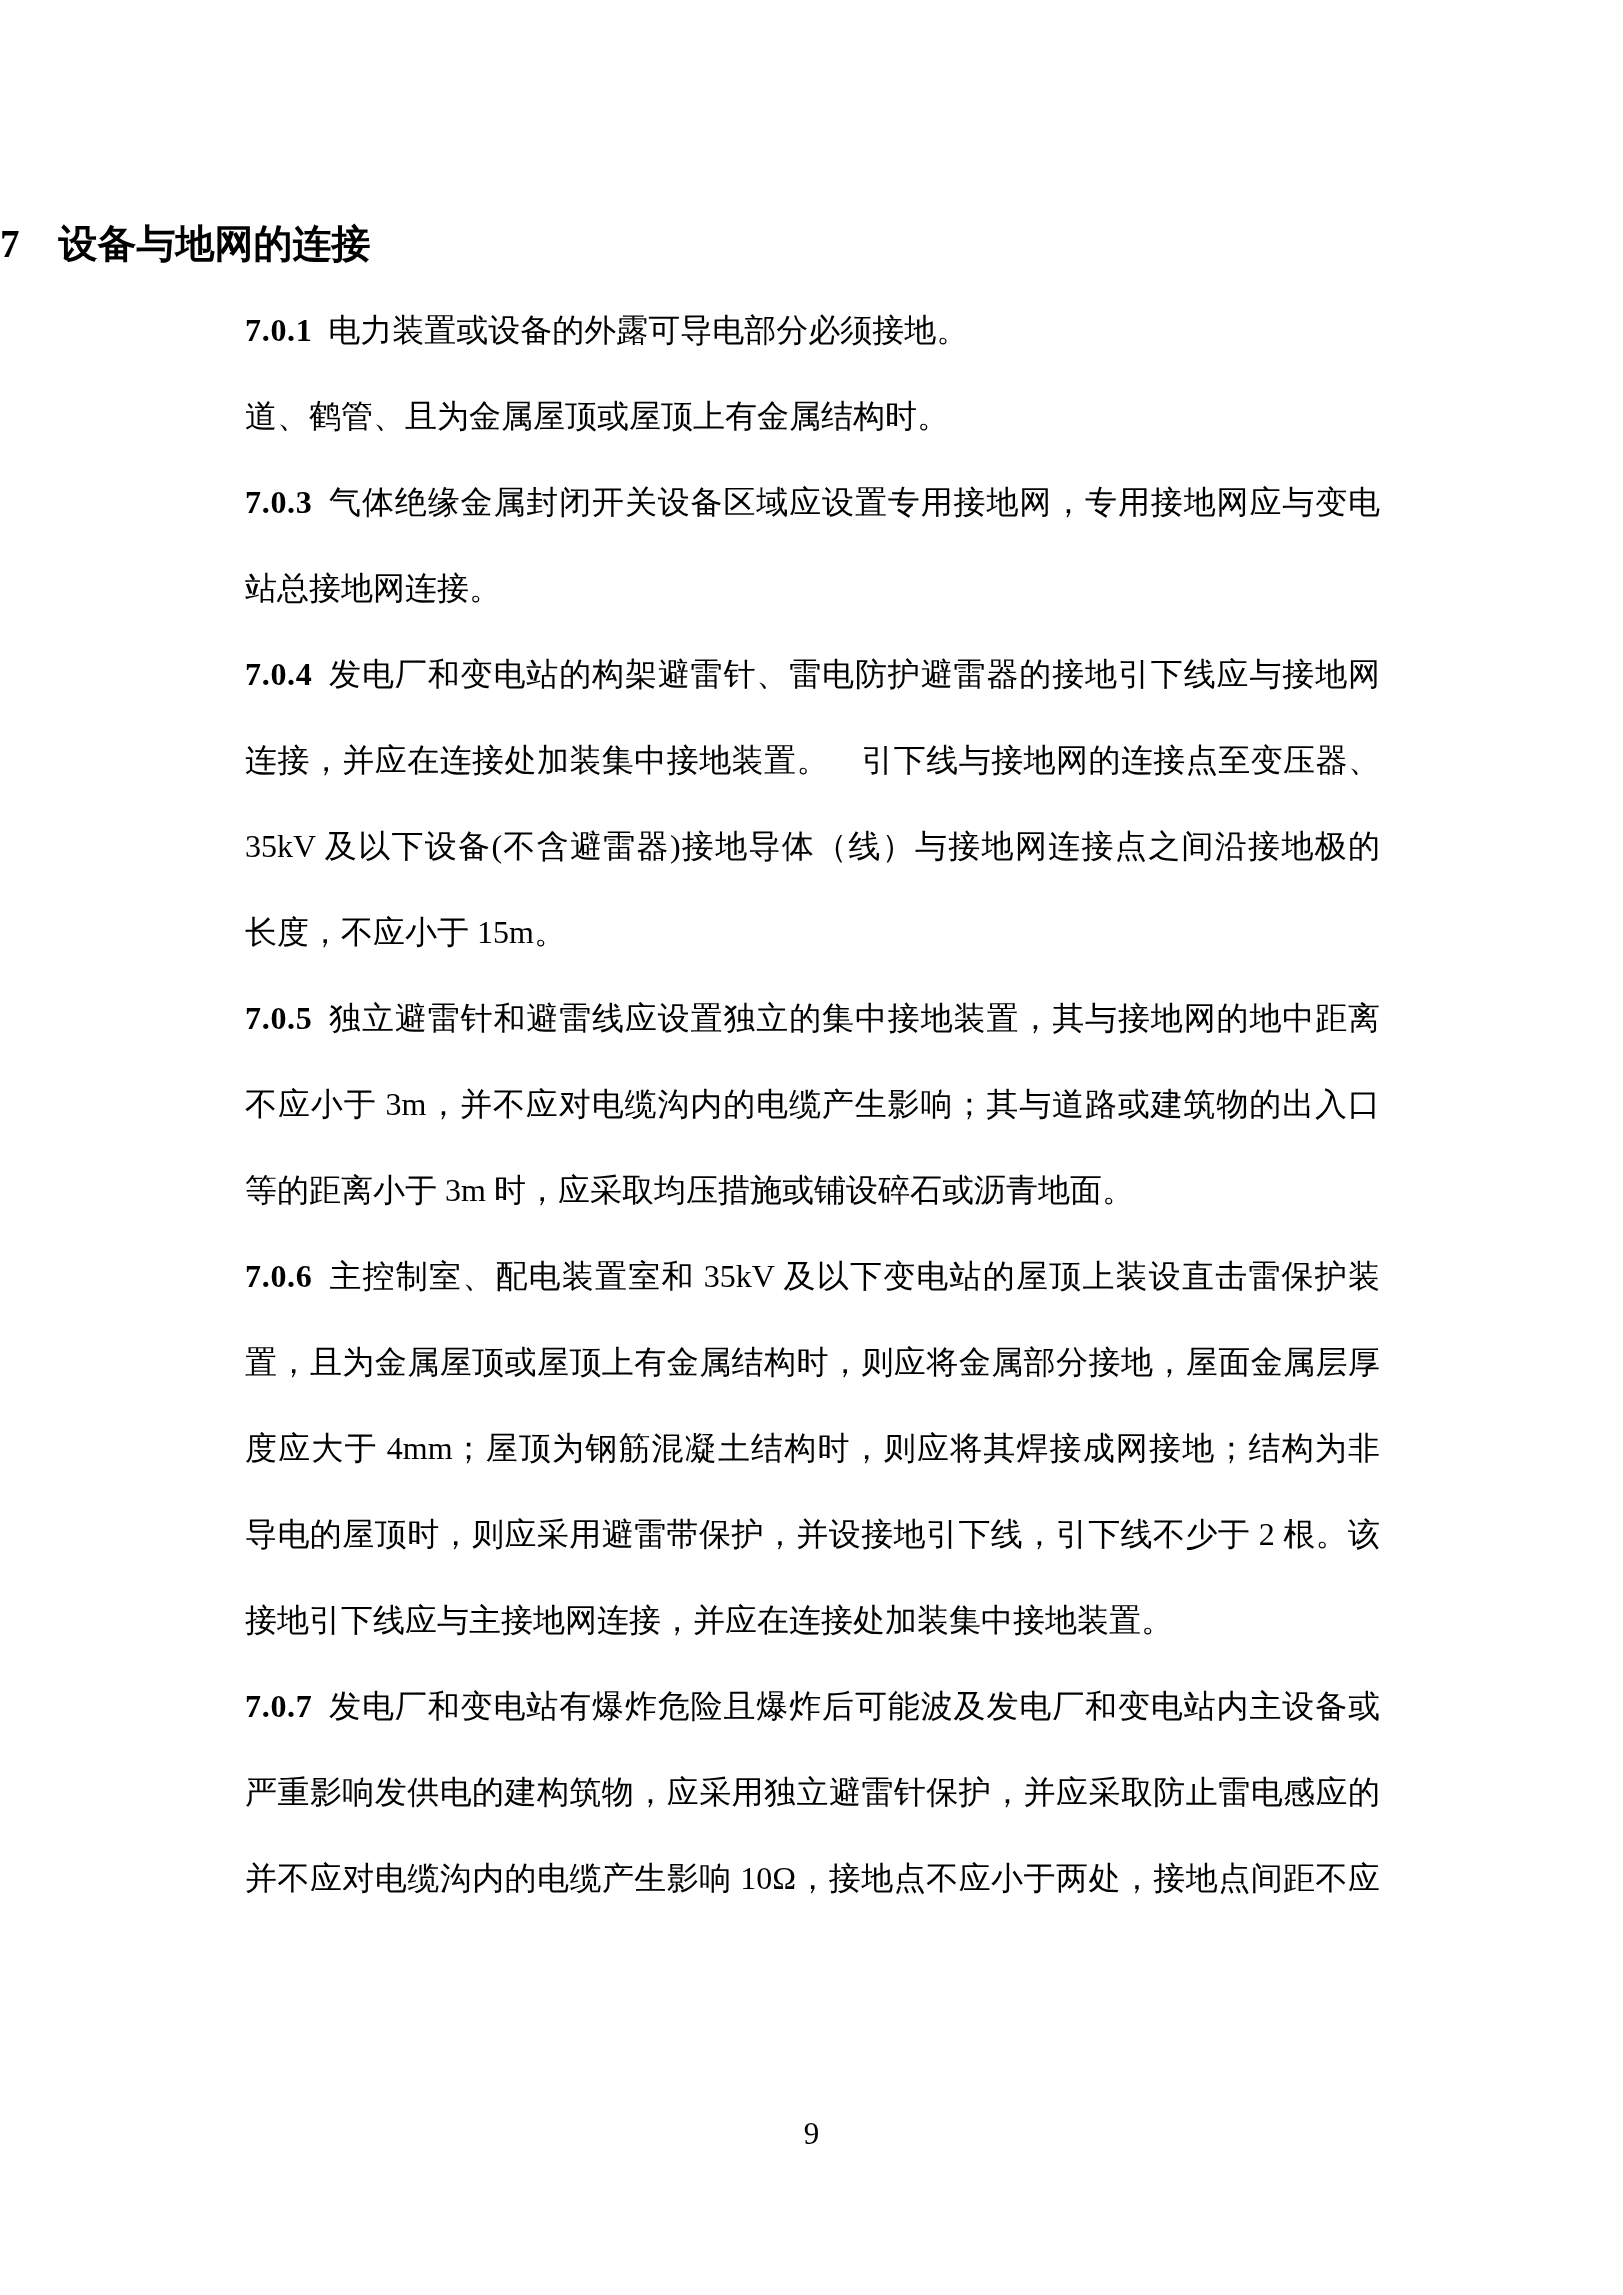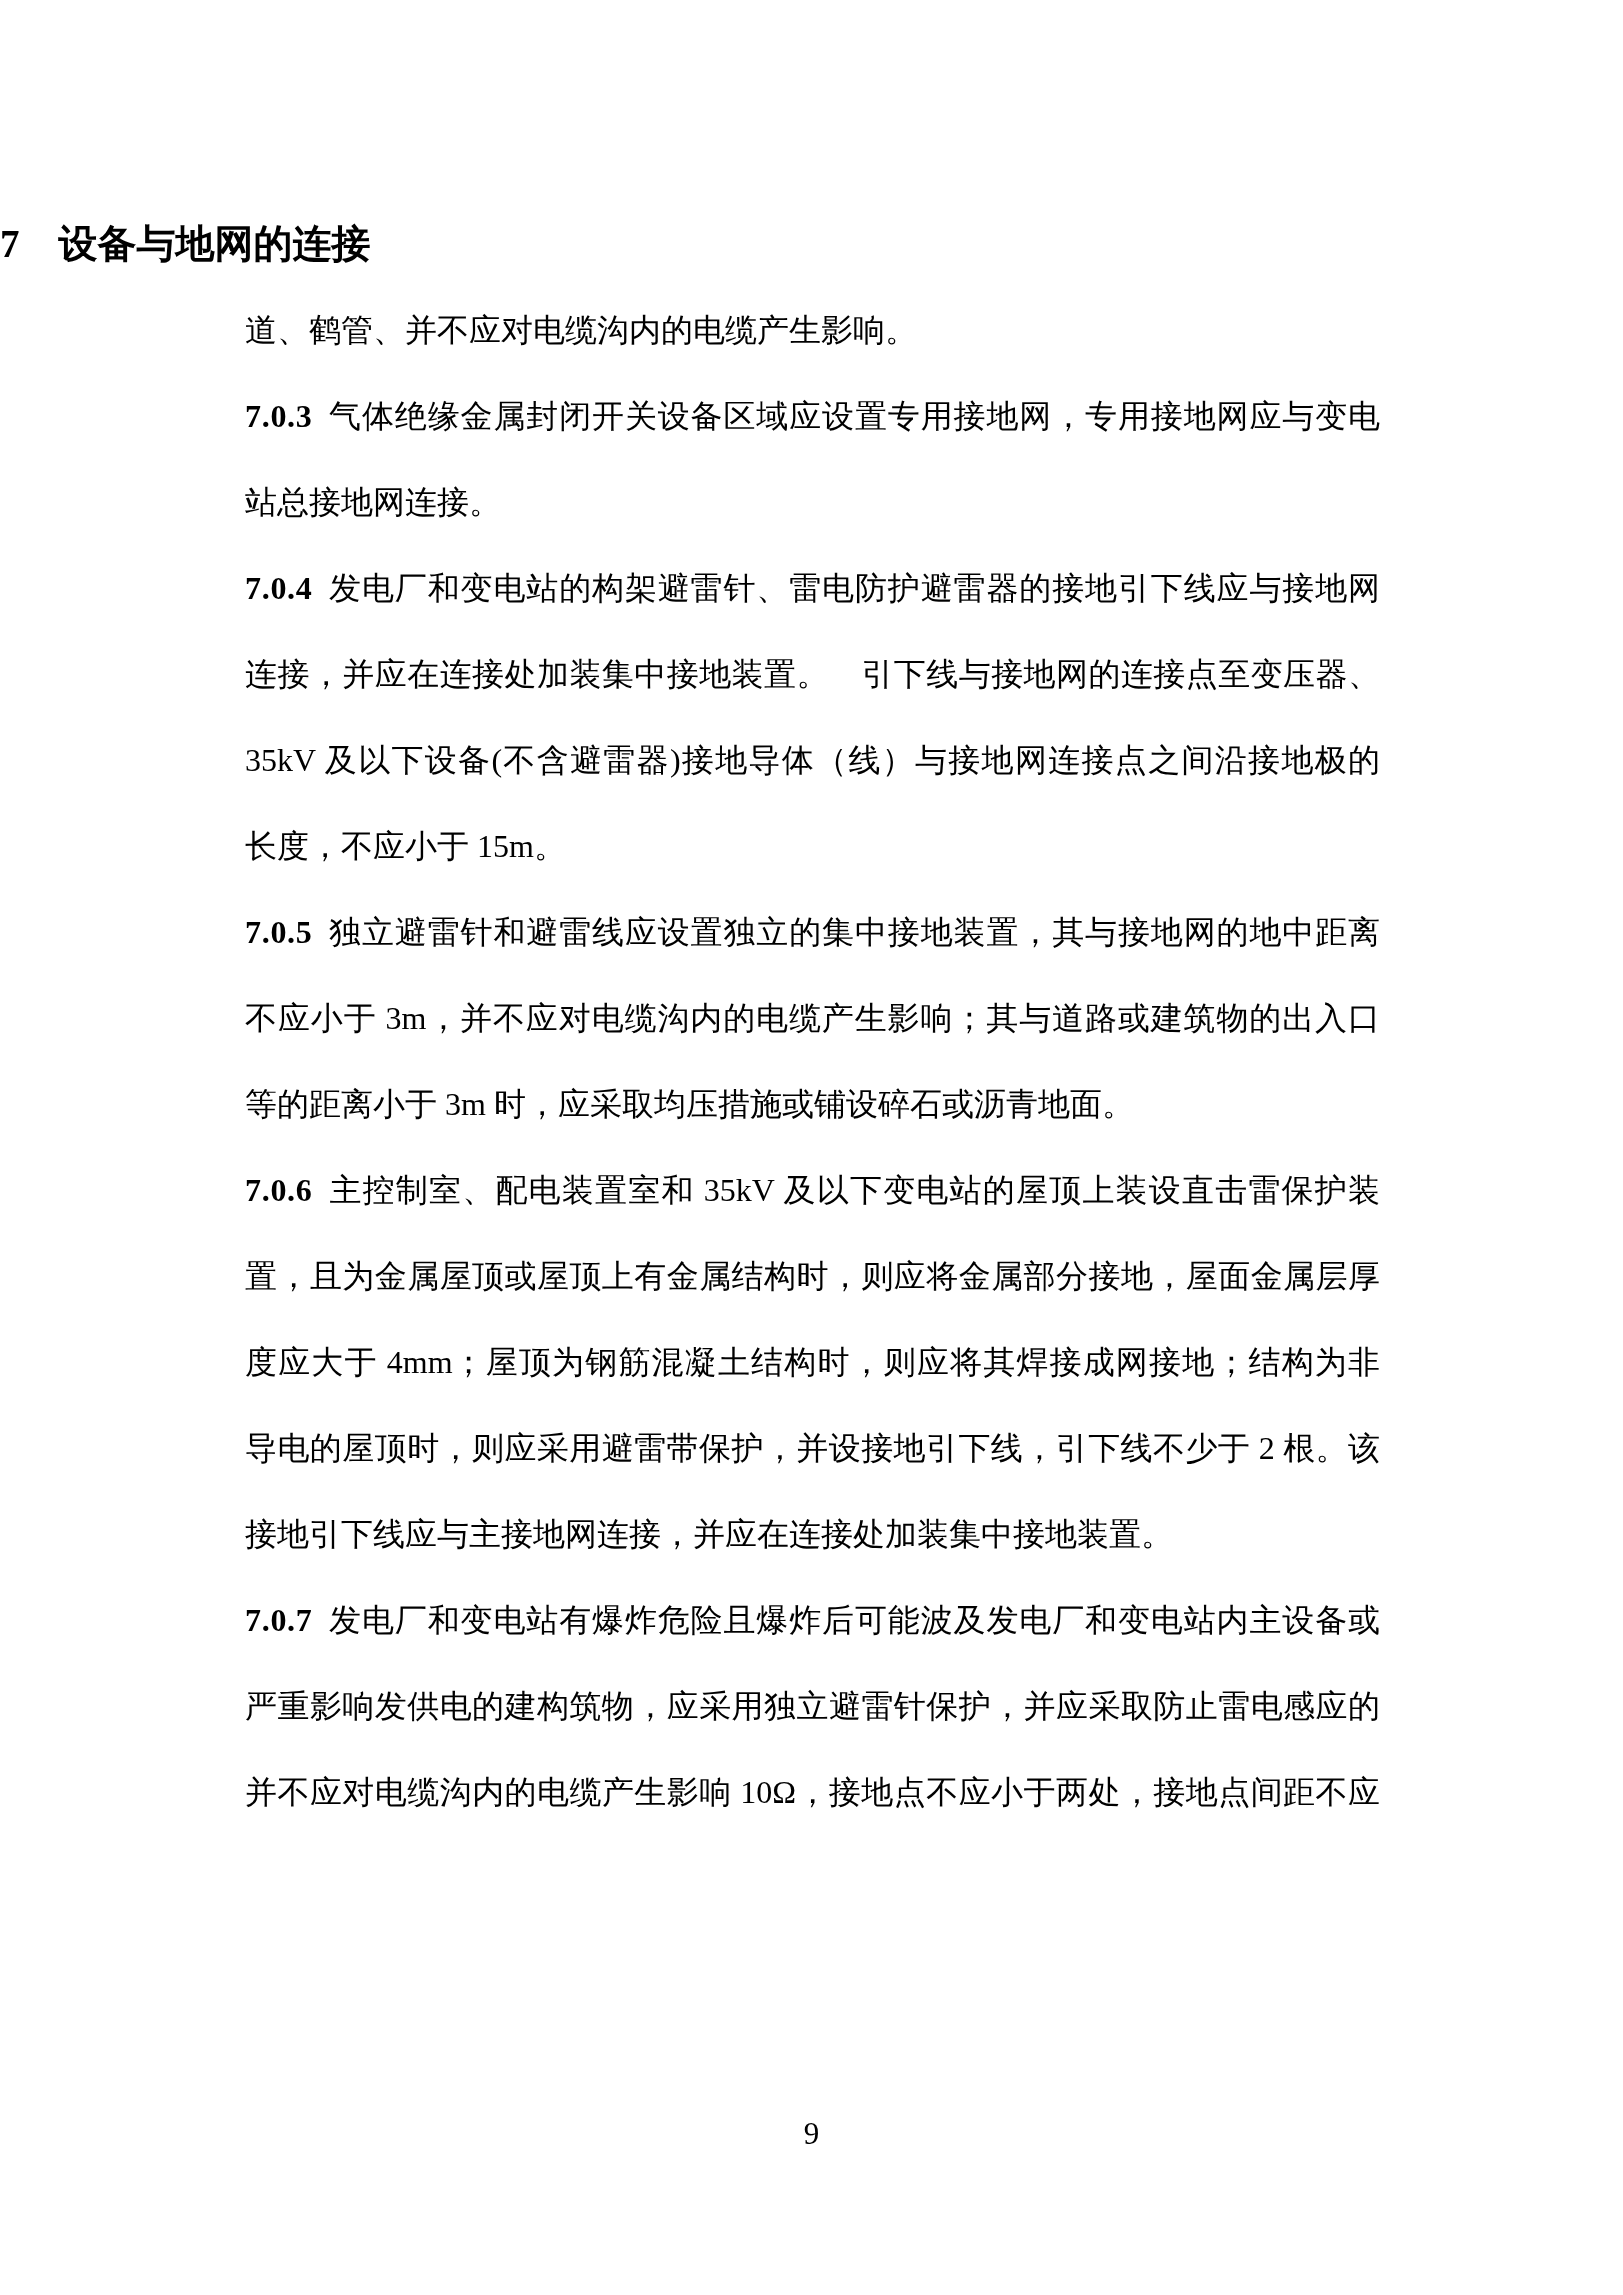--- a/index.html
+++ b/index.html
@@ -65,21 +65,22 @@
     line-height: 37px;
   }
 </style>
 </head>
 <body>
 
 <div class="page">
   <h1 class="title">7　设备与地网的连接</h1>
 
   <div class="content">
-      <div class="line"><span class="num"></span><span class="txt">道、鹤管、并不应对电缆沟内的电缆产生影响。</span></div>
+      <div class="line"><span class="num">7.0.1</span><span class="txt">电力装置或设备的外露可导电部分必须接地。</span></div>
+      <div class="line"><span class="num"></span><span class="txt">道、鹤管、且为金属屋顶或屋顶上有金属结构时。</span></div>
       <div class="line full"><span class="num">7.0.3</span><span class="txt">气体绝缘金属封闭开关设备区域应设置专用接地网，专用接地网应与变电</span></div>
       <div class="line"><span class="num"></span><span class="txt">站总接地网连接。</span></div>
       <div class="line full"><span class="num">7.0.4</span><span class="txt">发电厂和变电站的构架避雷针、雷电防护避雷器的接地引下线应与接地网</span></div>
       <div class="line full"><span class="num"></span><span class="txt">连接，并应在连接处加装集中接地装置。　引下线与接地网的连接点至变压器、</span></div>
       <div class="line full"><span class="num"></span><span class="txt">35kV 及以下设备(不含避雷器)接地导体（线）与接地网连接点之间沿接地极的</span></div>
       <div class="line"><span class="num"></span><span class="txt">长度，不应小于 15m。</span></div>
       <div class="line full"><span class="num">7.0.5</span><span class="txt">独立避雷针和避雷线应设置独立的集中接地装置，其与接地网的地中距离</span></div>
       <div class="line full"><span class="num"></span><span class="txt">不应小于 3m，并不应对电缆沟内的电缆产生影响；其与道路或建筑物的出入口</span></div>
       <div class="line"><span class="num"></span><span class="txt">等的距离小于 3m 时，应采取均压措施或铺设碎石或沥青地面。</span></div>
       <div class="line full"><span class="num">7.0.6</span><span class="txt">主控制室、配电装置室和 35kV 及以下变电站的屋顶上装设直击雷保护装</span></div>

